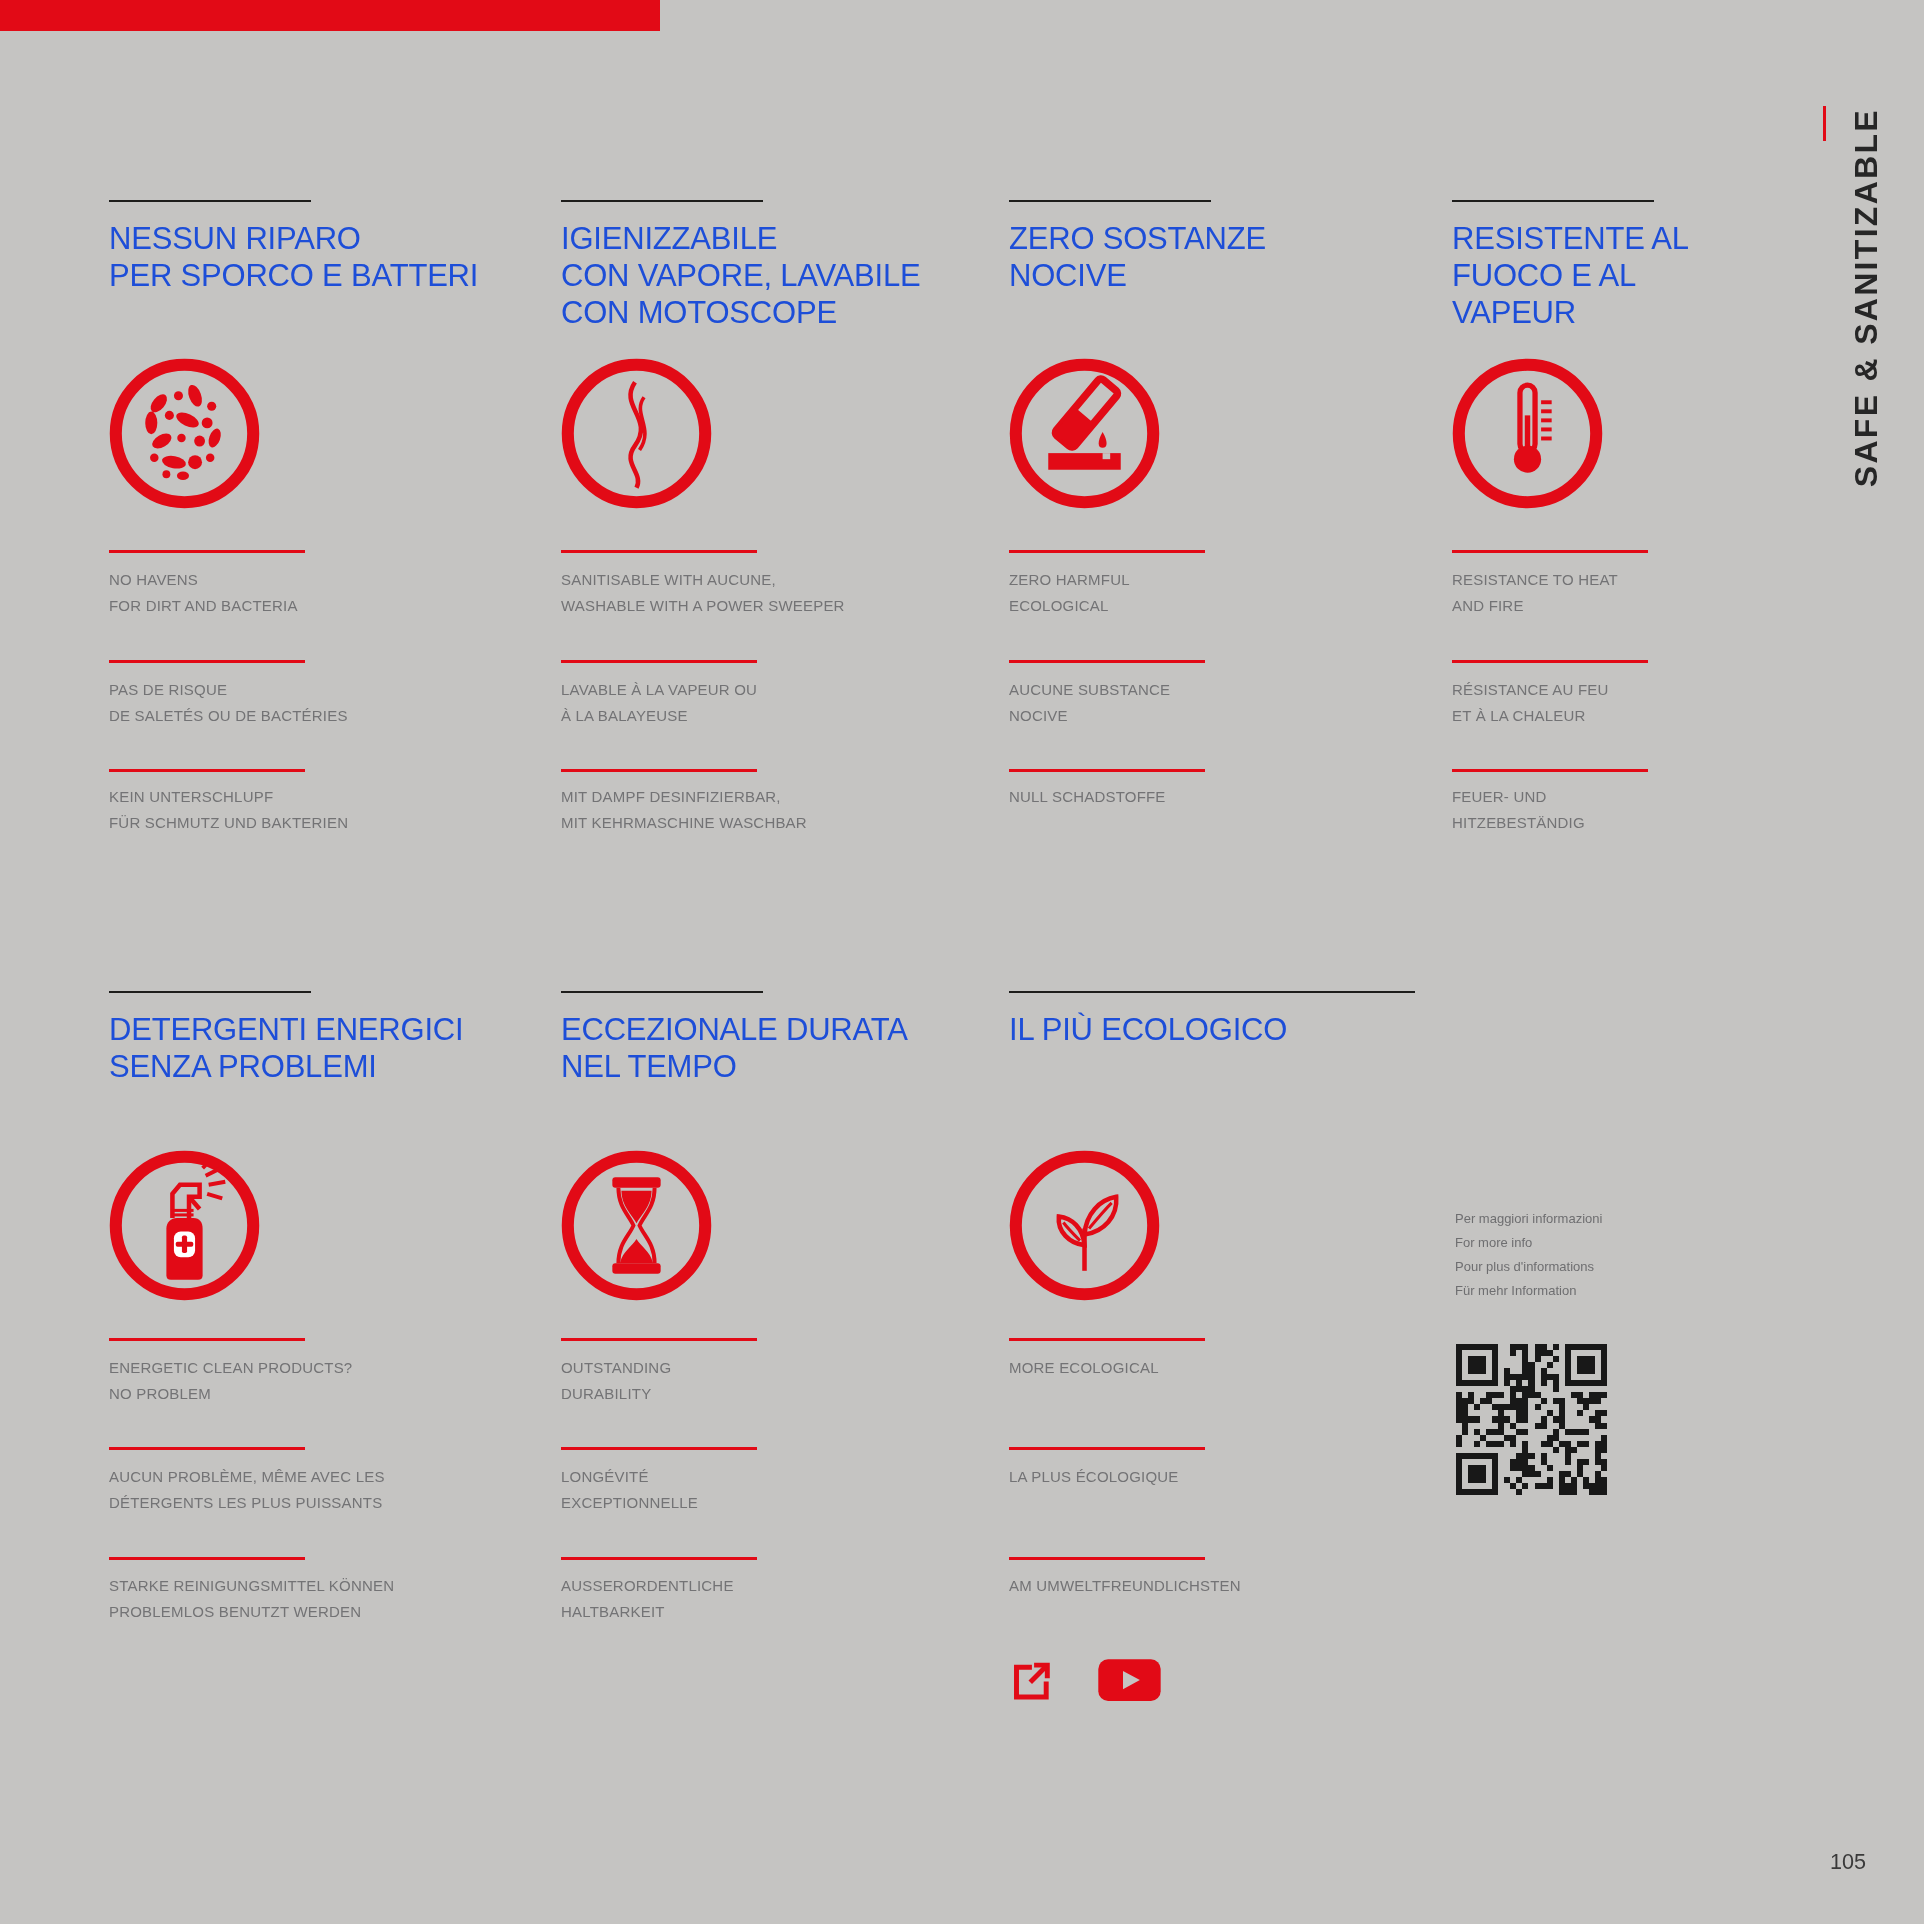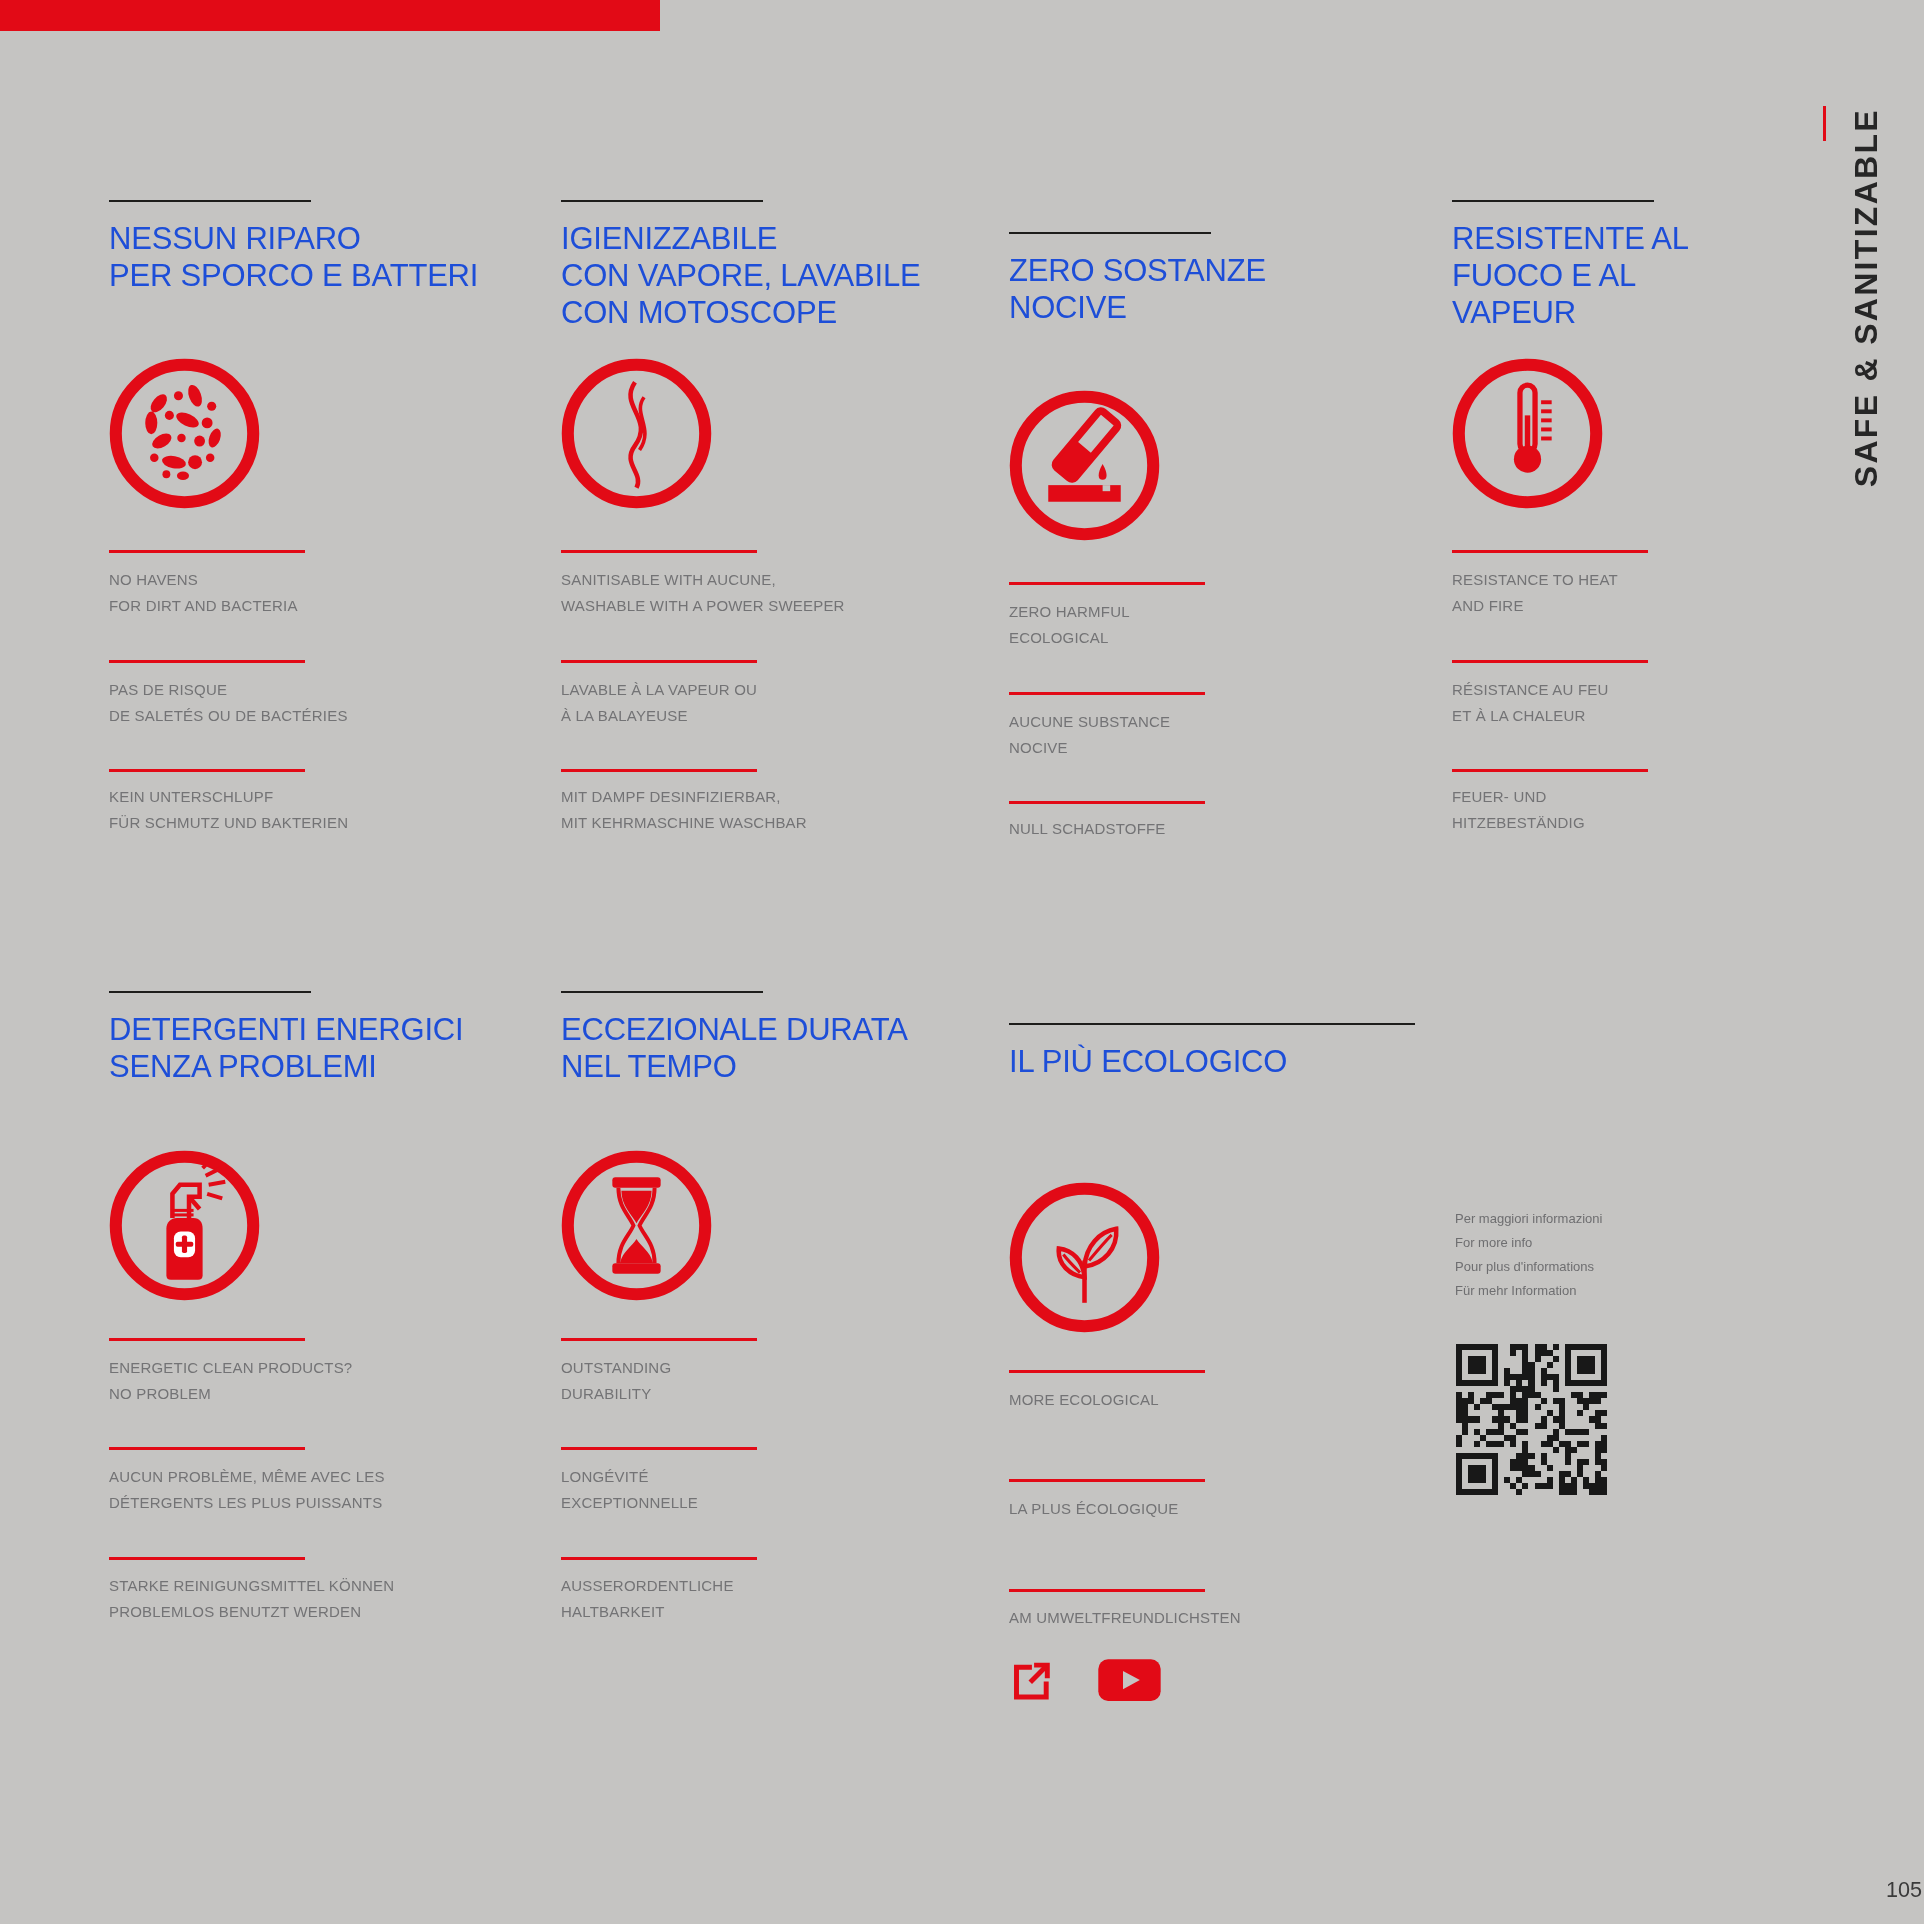--- a/index.html
+++ b/index.html
@@ -5,21 +5,21 @@
   html,body{margin:0;padding:0;background:#9a9a98;}
   .page{
     position:relative;
     width:1925px;height:1925px;
     background:#c5c4c2;
     font-family:"Liberation Sans","DejaVu Sans",sans-serif;
     overflow:hidden;
   }
   .abs{position:absolute;}
   
-  .c1{left:109px;} .c2{left:561px;} .c3{left:1009px;margin-top:32px;} .c4{left:1452px;}
+  .c1{left:109px;} .c2{left:561px;} .c3{left:1009px;} .c4{left:1452px;}
   
   .t-rule{top:200px;} .t-title{top:220px;} .t-icon{top:358px;}
   .t-en-rule{top:550px;} .t-en{top:567px;}
   .t-fr-rule{top:660px;} .t-fr{top:677px;}
   .t-de-rule{top:769px;} .t-de{top:784px;}
   
   .b-rule{top:991px;} .b-title{top:1011px;} .b-icon{top:1150px;}
   .b-en-rule{top:1338px;} .b-en{top:1355px;}
   .b-fr-rule{top:1447px;} .b-fr{top:1464px;}
   .b-de-rule{top:1557px;} .b-de{top:1573px;}
@@ -53,22 +53,22 @@
     left:1455px;top:1207px;
     font-size:13px;line-height:24px;color:#6e6e70;white-space:pre-line;
   }
   .qr{left:1456px;top:1344px;width:151px;height:151px;}
 
   .link-icons{left:1000px;top:1652px;width:308px;height:55px;display:flex;gap:42px;align-items:center;}
   .ext-link{width:55px;height:54px;}
   .yt{width:65px;height:43px;}
 
   .page-number{
-    left:1868px;top:1849px;width:54px;text-align:right;
-    font-size:21.6px;color:#3a3a3a;margin-top:28px;
+    left:1812px;top:1849px;width:54px;text-align:right;
+    font-size:21.6px;color:#3a3a3a;
   }
 </style>
 </head>
 <body>
 
 <div class="page">
 
   <div class="abs top-bar"></div>
 
   <div class="abs side-tick"></div>

